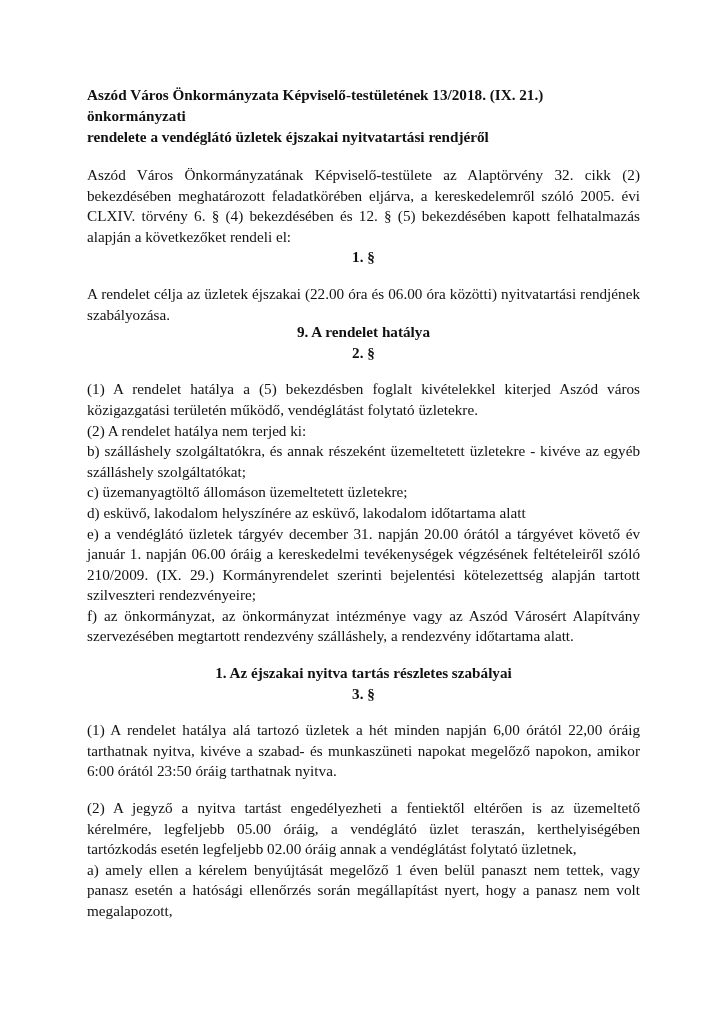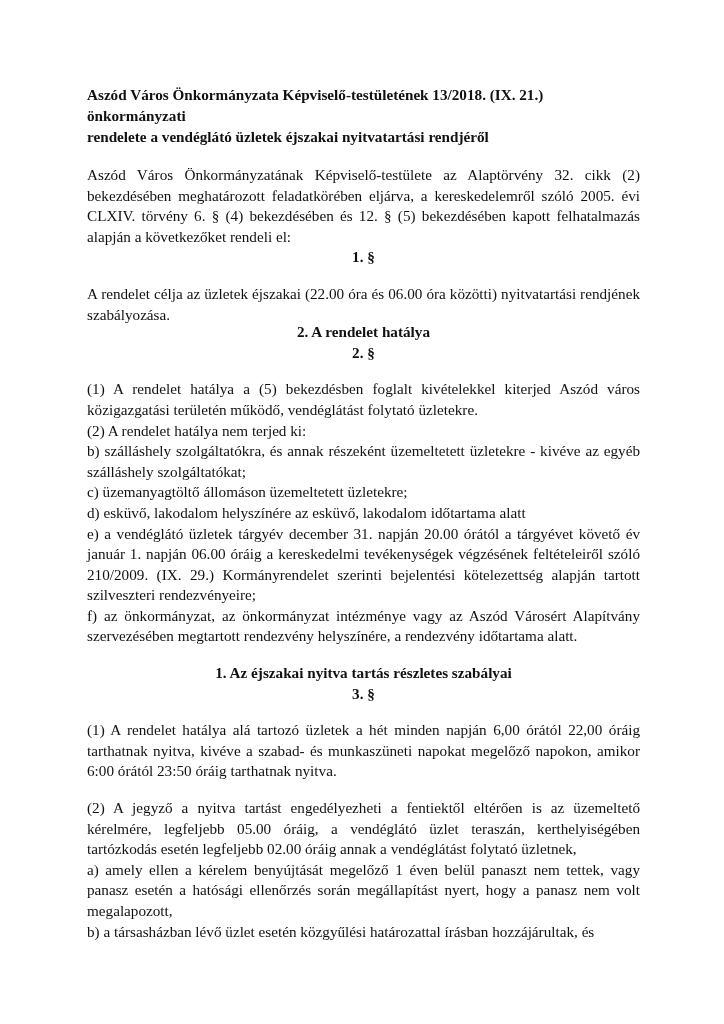--- a/index.html
+++ b/index.html
@@ -23,33 +23,32 @@
     <div>Aszód Város Önkormányzata Képviselő-testületének 13/2018. (IX. 21.) önkormányzati</div>
     <div>rendelete a vendéglátó üzletek éjszakai nyitvatartási rendjéről</div>
   </div>
   <div class="gap-m"></div>
   <p>Aszód Város Önkormányzatának Képviselő-testülete az Alaptörvény 32. cikk (2) bekezdésében meghatározott feladatkörében eljárva, a kereskedelemről szóló 2005. évi CLXIV. törvény 6. § (4) bekezdésében és 12. § (5) bekezdésében kapott felhatalmazás alapján a következőket rendeli el:</p>
 
   <div class="heading">1. §</div>
   <div class="gap-s"></div>
   <p>A rendelet célja az üzletek éjszakai (22.00 óra és 06.00 óra közötti) nyitvatartási rendjének szabályozása.</p>
 
-  <div class="heading" style="margin-top:-3px;">2. A rendelet hatálya</div>
+  <div class="heading" style="margin-top:-3px;">9. A rendelet hatálya</div>
   <div class="heading">2. §</div>
   <div class="gap-s"></div>
   <p>(1) A rendelet hatálya a (5) bekezdésben foglalt kivételekkel kiterjed Aszód város közigazgatási területén működő, vendéglátást folytató üzletekre.</p>
   <p>(2) A rendelet hatálya nem terjed ki:</p>
   <p>b) szálláshely szolgáltatókra, és annak részeként üzemeltetett üzletekre - kivéve az egyéb szálláshely szolgáltatókat;</p>
   <p>c) üzemanyagtöltő állomáson üzemeltetett üzletekre;</p>
   <p>d) esküvő, lakodalom helyszínére az esküvő, lakodalom időtartama alatt</p>
   <p>e) a vendéglátó üzletek tárgyév december 31. napján 20.00 órától a tárgyévet követő év január 1. napján 06.00 óráig a kereskedelmi tevékenységek végzésének feltételeiről szóló 210/2009. (IX. 29.) Kormányrendelet szerinti bejelentési kötelezettség alapján tartott szilveszteri rendezvényeire;</p>
-  <p>f) az önkormányzat, az önkormányzat intézménye vagy az Aszód Városért Alapítvány szervezésében megtartott rendezvény helyszínére, a rendezvény időtartama alatt.</p>
+  <p>f) az önkormányzat, az önkormányzat intézménye vagy az Aszód Városért Alapítvány szervezésében megtartott rendezvény szálláshely, a rendezvény időtartama alatt.</p>
 
   <div class="gap-s"></div>
   <div class="heading">1. Az éjszakai nyitva tartás részletes szabályai</div>
   <div class="heading">3. §</div>
   <div class="gap-s"></div>
   <p>(1) A rendelet hatálya alá tartozó üzletek a hét minden napján 6,00 órától 22,00 óráig tarthatnak nyitva, kivéve a szabad- és munkaszüneti napokat megelőző napokon, amikor 6:00 órától 23:50 óráig tarthatnak nyitva.</p>
   <div class="gap-s"></div>
   <p>(2) A jegyző a nyitva tartást engedélyezheti a fentiektől eltérően is az üzemeltető kérelmére, legfeljebb 05.00 óráig, a vendéglátó üzlet teraszán, kerthelyiségében tartózkodás esetén legfeljebb 02.00 óráig annak a vendéglátást folytató üzletnek,</p>
   <p>a) amely ellen a kérelem benyújtását megelőző 1 éven belül panaszt nem tettek, vagy panasz esetén a hatósági ellenőrzés során megállapítást nyert, hogy a panasz nem volt megalapozott,</p>
-  <p>b) a társasházban lévő üzlet esetén közgyűlési határozattal írásban hozzájárultak, és</p>
 </div>
 
 </body></html>

